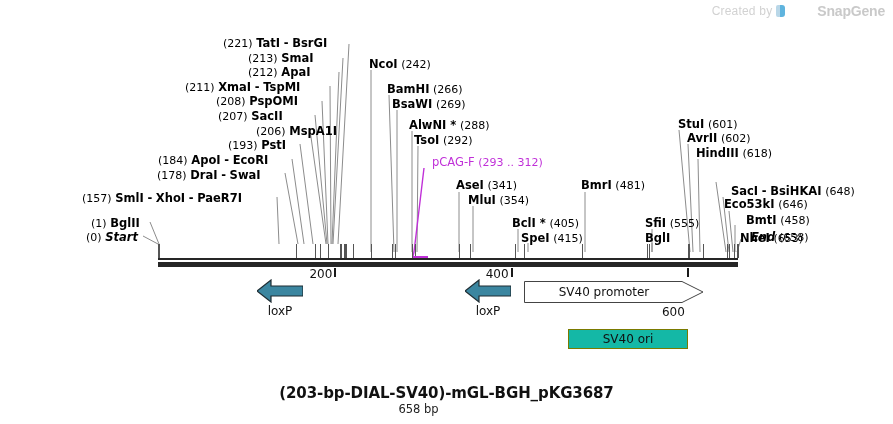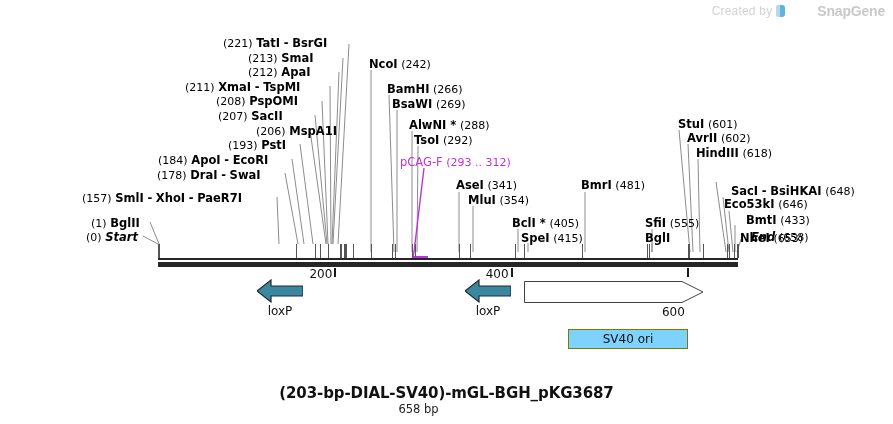--- a/index.html
+++ b/index.html
@@ -42,21 +42,21 @@
   .lbl.primer .pos{color:#c030d8;}
 
   
   #leaders{position:absolute;left:0;top:0;width:893px;height:424px;pointer-events:none;}
 
   
   .feat-label{position:absolute;font-size:12px;color:#111;font-family:"DejaVu Sans",sans-serif;
               text-align:center;white-space:nowrap;}
   .arrow-left{position:absolute;}
   .prom-arrow{position:absolute;}
-  .ori-box{position:absolute;background:#7dd3fc;border:1px solid #7a7a00;
+  .ori-box{position:absolute;background:#14b8a6;border:1px solid #7a7a00;
            display:flex;align-items:center;justify-content:center;
            font-size:12px;color:#111;font-family:"DejaVu Sans",sans-serif;}
 
   
   .title{position:absolute;width:893px;text-align:center;font-weight:bold;
          font-size:15px;color:#111;font-family:"DejaVu Sans",sans-serif;letter-spacing:-.1px;}
   .subtitle{position:absolute;width:837px;text-align:center;font-size:11.5px;
             color:#222;font-family:"DejaVu Sans",sans-serif;}
 </style>
 </head>
@@ -217,21 +217,21 @@
   <div class="lbl" style="left:409px;top:117px;">
     <span class="nm">AlwNI *</span>
     <span class="pos">(288)</span>
   </div>
 
   <div class="lbl" style="left:414px;top:132px;">
     <span class="nm">TsoI</span>
     <span class="pos">(292)</span>
   </div>
 
-  <div class="lbl primer" style="left:400px;top:154px;">
+  <div class="lbl primer" style="left:432px;top:154px;">
     <span class="nm">pCAG-F</span>
     <span class="pos">(293 .. 312)</span>
   </div>
 
   <div class="lbl" style="left:456px;top:177px;">
     <span class="nm">AseI</span>
     <span class="pos">(341)</span>
   </div>
 
   <div class="lbl" style="left:468px;top:192px;">
@@ -290,21 +290,21 @@
     <span class="pos">(648)</span>
   </div>
 
   <div class="lbl" style="left:740px;top:198px;margin-top:32px;">
     <span class="nm">NheI</span>
     <span class="pos">(653)</span>
   </div>
 
   <div class="lbl" style="left:746px;top:212px;">
     <span class="nm">BmtI</span>
-    <span class="pos">(433)</span>
+    <span class="pos">(458)</span>
   </div>
 
   <div class="lbl italic" style="left:751px;top:229px;">
     <span class="nm">End</span>
     <span class="pos">(658)</span>
   </div>
 
   <div id="cut-ticks">
       <div class="tick" style="left: 353px; top: 244px; height: 14px; background: rgb(85, 85, 85);"></div>
       <div class="tick" style="left: 346px; top: 244px; height: 14px; background: rgb(85, 85, 85);"></div>
@@ -367,19 +367,20 @@
       <polygon points="0,12 14,1 14,7 46,7 46,17 14,17 14,23" fill="#3b86a0" stroke="#1f2d33" stroke-width="1.2"></polygon>
     </svg>
   </div>
   <div class="feat-label" style="left:455px;top:304px;width:66px;">loxP</div>
 
   <div class="prom-arrow" style="left:524px;top:281px;">
     <svg width="180" height="22" viewBox="0 0 180 22">
       <polygon points="0.5,0.5 158,0.5 179,11 158,21.5 0.5,21.5" fill="#ffffff" stroke="#444444" stroke-width="1"></polygon>
     </svg>
   </div>
+  <div class="feat-label" style="left:524px;top:285px;width:160px;">SV40 promoter</div>
 
   <div class="ori-box" style="left:568px;top:329px;width:118px;height:18px;">SV40 ori</div>
 
   <div class="title" style="left:0;top:384px;">(203-bp-DIAL-SV40)-mGL-BGH_pKG3687</div>
   <div class="subtitle" style="left:0;top:402px;">658 bp</div>
 
 </div>
 
 </body></html>

